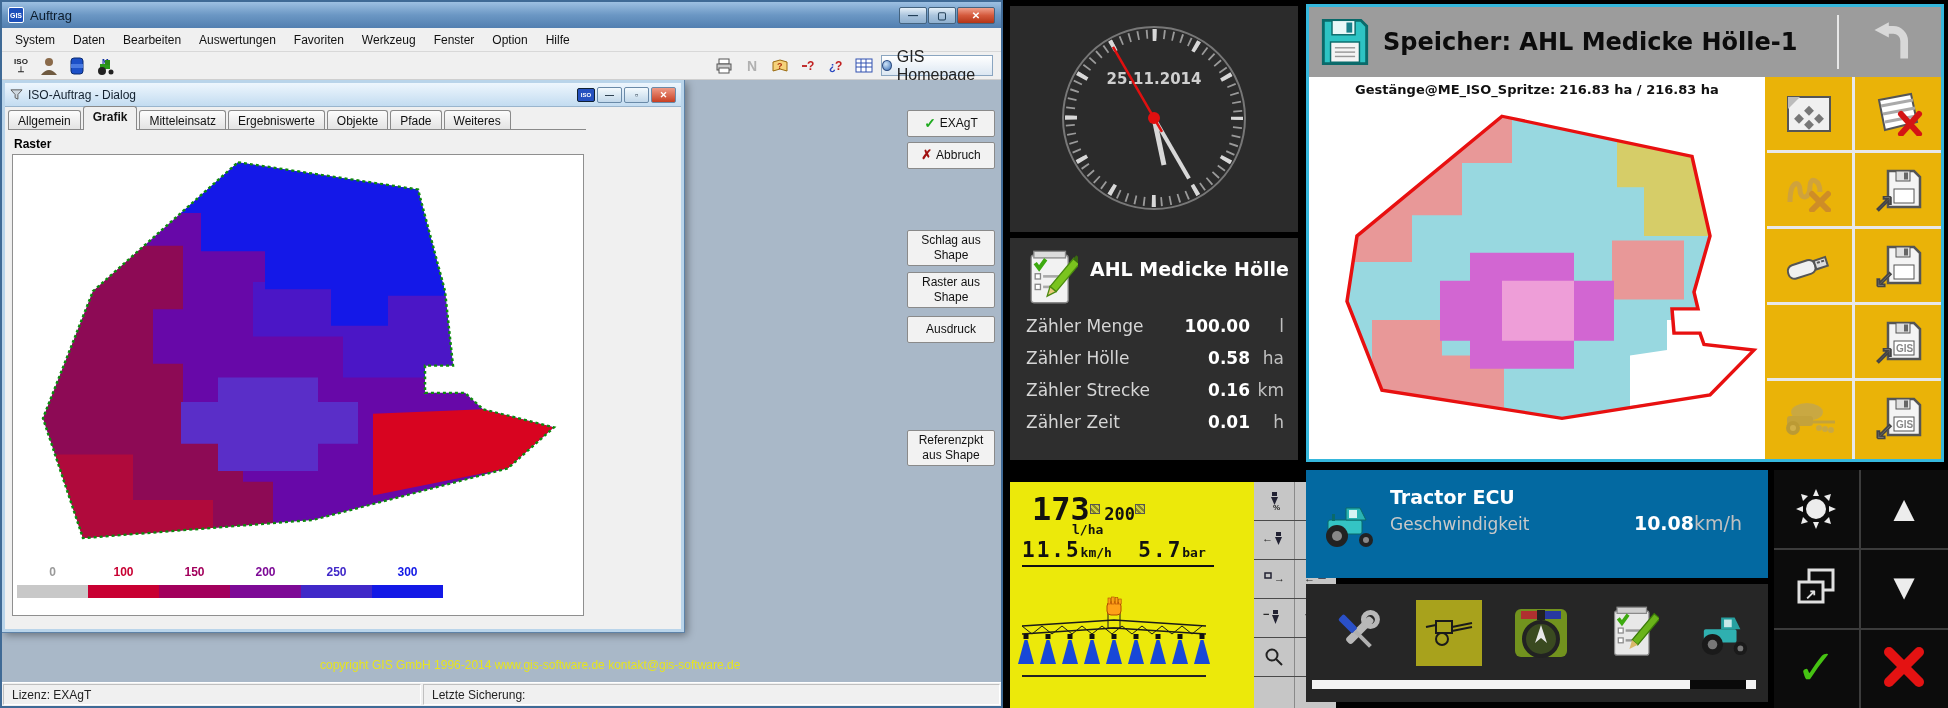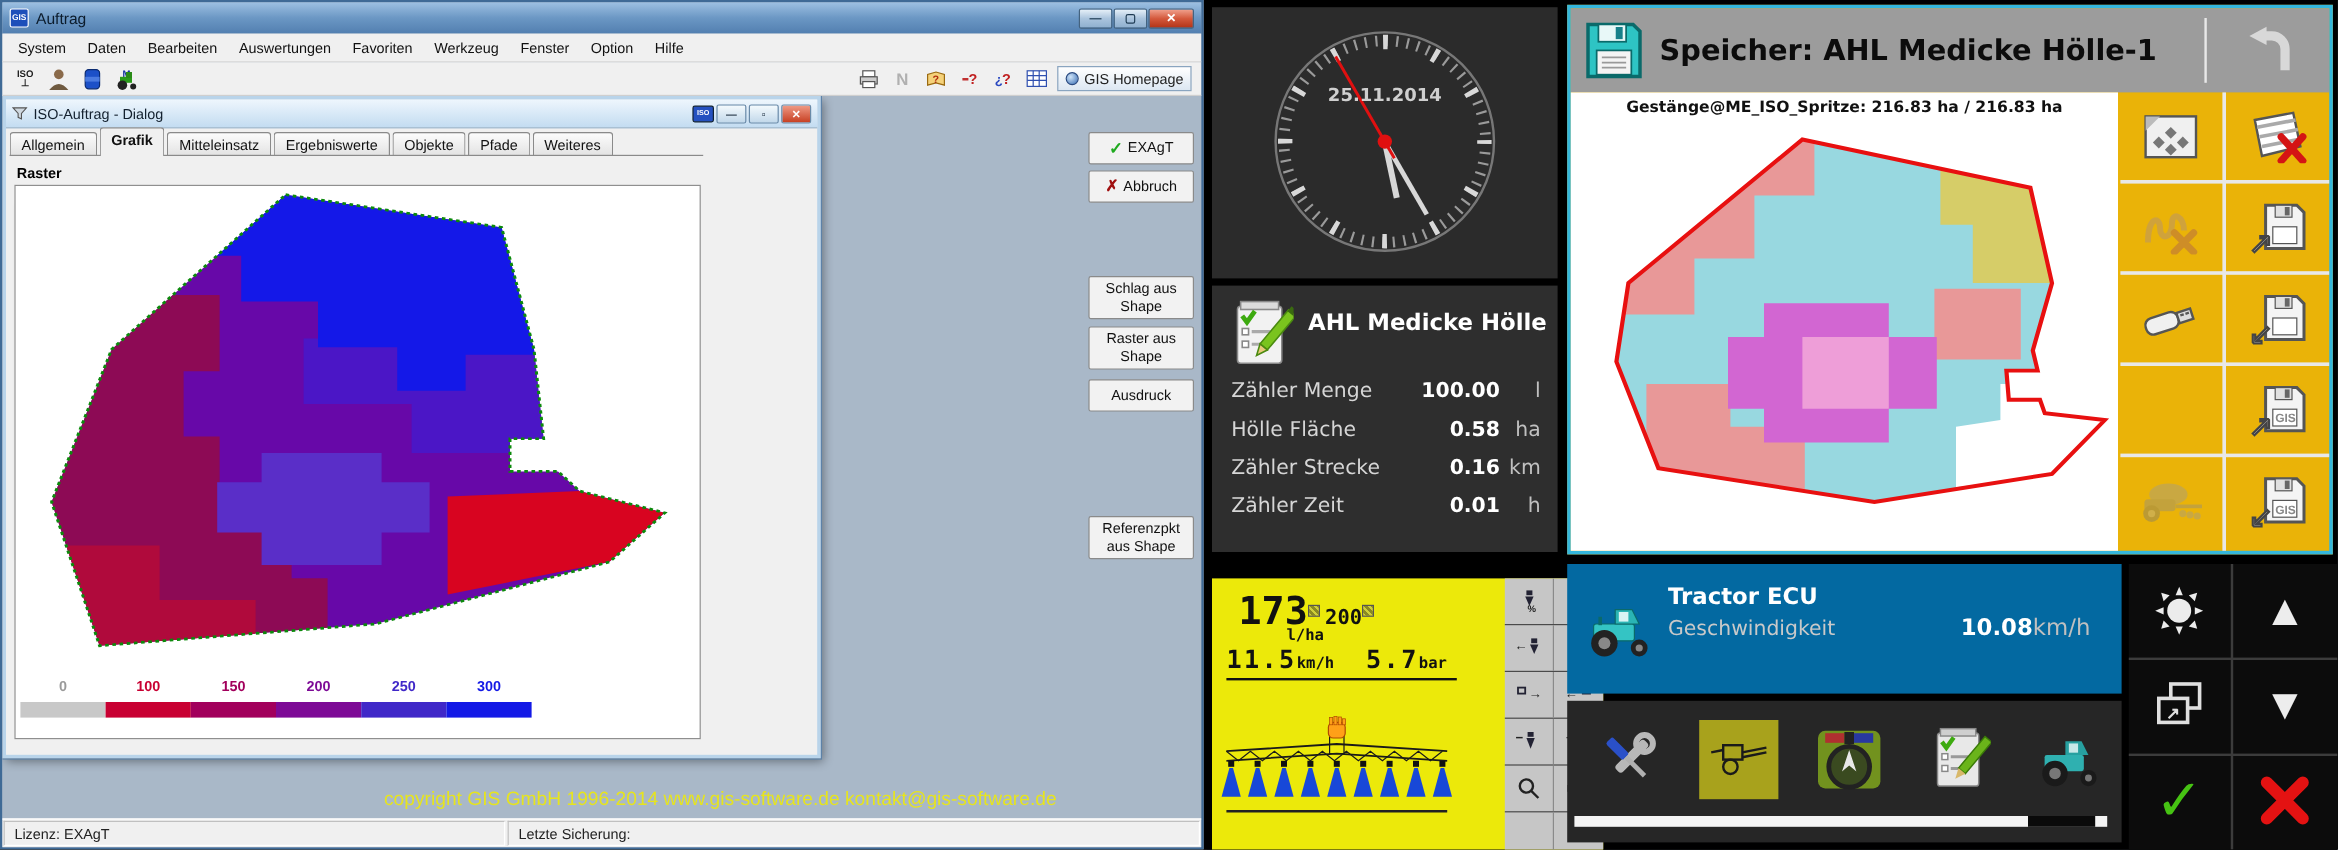--- a/index.html
+++ b/index.html
@@ -23,21 +23,21 @@
       display:flex; align-items:center; justify-content:center; font-weight:bold;}
   .wbtn.close { width:38px; background:linear-gradient(#f0a08c,#d4593c 50%,#b33417); color:#fff; }
   .menubar { left:0; top:26px; width:100%; height:24px; background:#f0f0f0; display:flex;
       align-items:center; padding-left:4px; border-bottom:1px solid #d8d8d8;}
   .menu-item { font-size:12px; color:#111; padding:3px 9px; }
   .toolbar { left:0; top:50px; width:100%; height:28px; background:#f0f0f0; display:flex;
       align-items:center; padding:0 8px; gap:6px; border-bottom:1px solid #cfcfcf; }
   .tb-ico { width:22px; height:22px; display:flex; align-items:center; justify-content:center; }
   .iso-glyph { font-size:8px; font-weight:bold; color:#222; line-height:1; text-align:center;}
   .homepage-btn { width:112px; height:21px; border:1px solid #8aa5c0; background:linear-gradient(#ffffff,#dce7f2);
-      font-size:12px; color:#222; display:flex; align-items:center; justify-content:center; gap:5px; }
+      font-size:16px; color:#222; display:flex; align-items:center; justify-content:center; gap:5px; }
   .globe { width:11px; height:11px; border-radius:50%; background:radial-gradient(circle at 35% 35%, #cfe4f8, #3a6fb5); border:1px solid #2a4a80;}
   .mdi { left:0; top:78px; width:999px; height:602px; background:#a9b8c8; overflow:hidden; }
   .statusbar { left:0; top:680px; width:999px; height:24px; background:#f0f0f0; display:flex; border-top:1px solid #fff;}
   .status-cell { border:1px solid #c0c0c0; border-right-color:#fff; border-bottom-color:#fff; margin:1px;
       font-size:12px; color:#222; display:flex; align-items:center; padding:0 8px; }
 
   
   .child-win { position:absolute; border:1px solid #5d82a8; background:#f0f0f0;
       box-shadow:2px 2px 5px rgba(0,0,0,.35); }
   .child-title { height:22px; background:linear-gradient(#e8f3fc,#bed8ee); display:flex; align-items:center;
@@ -94,21 +94,21 @@
   .legend-labels { position:absolute; left:4px; top:410px; width:426px; height:16px; }
   .legend-labels span { position:absolute; width:71px; text-align:center; font-size:12px; font-weight:bold; }
   .legend-bar { position:absolute; left:4px; top:430px; width:426px; height:13px; display:flex; }
   .legend-bar div { width:71px; height:13px; }
   .dlg-side { position:absolute; right:6px; top:28px; width:88px; height:510px; }
   .side-btn { position:absolute; left:0; width:88px; border:1px solid #8a8a8a; background:#f2f2f2;
       font-size:12px; color:#111; display:flex; align-items:center; justify-content:center; gap:4px;
       text-align:center; border-radius:2px; line-height:1.25; }
   .chk { color:#1faa1f; font-weight:bold; font-size:14px; }
   .xx  { color:#a01010; font-weight:bold; font-size:13px; }
-  .copyright { position:absolute; left:318px; top:578px; font-size:16px; }
+  .copyright { position:absolute; left:318px; top:578px; font-size:12px; }
 
   
   #terminal { left:1006px; top:0; width:942px; height:708px; background:#000; }
   .t-panel { position:absolute; background:#2b2b2b; }
   #clock-panel  { left:4px; top:6px; width:288px; height:226px; }
   #counters-panel { left:4px; top:238px; width:288px; height:222px; background:#2e2e2e; }
   #sprayer-panel { left:4px; top:466px; width:326px; height:236px;margin-top:16px; }
   .clock-date { position:absolute; left:0; top:64px; width:100%; text-align:center; color:#cfcfcf;
       font-weight:bold; font-size:15px; font-family:"DejaVu Sans", sans-serif; z-index:3;}
   .cnt-title { position:absolute; left:80px; top:20px; font-size:19px; font-weight:bold; color:#fff;
@@ -481,21 +481,21 @@
             <rect x="25" y="1" width="6" height="4" fill="#3a6a10"></rect>
           </g>
       </svg>
       <span class="cnt-title">AHL Medicke Hölle</span>
       <div class="cnt-row" style="top:78px;">
           <span>Zähler Menge</span>
           <span class="v">100.00</span>
           <span class="u">l</span>
         </div>
       <div class="cnt-row" style="top:110px;">
-          <span>Hölle Fläche</span>
+          <span>Zähler Hölle</span>
           <span class="v">0.58</span>
           <span class="u">ha</span>
         </div>
       <div class="cnt-row" style="top:142px;">
           <span>Zähler Strecke</span>
           <span class="v">0.16</span>
           <span class="u">km</span>
         </div>
       <div class="cnt-row" style="top:174px;">
           <span>Zähler Zeit</span>

